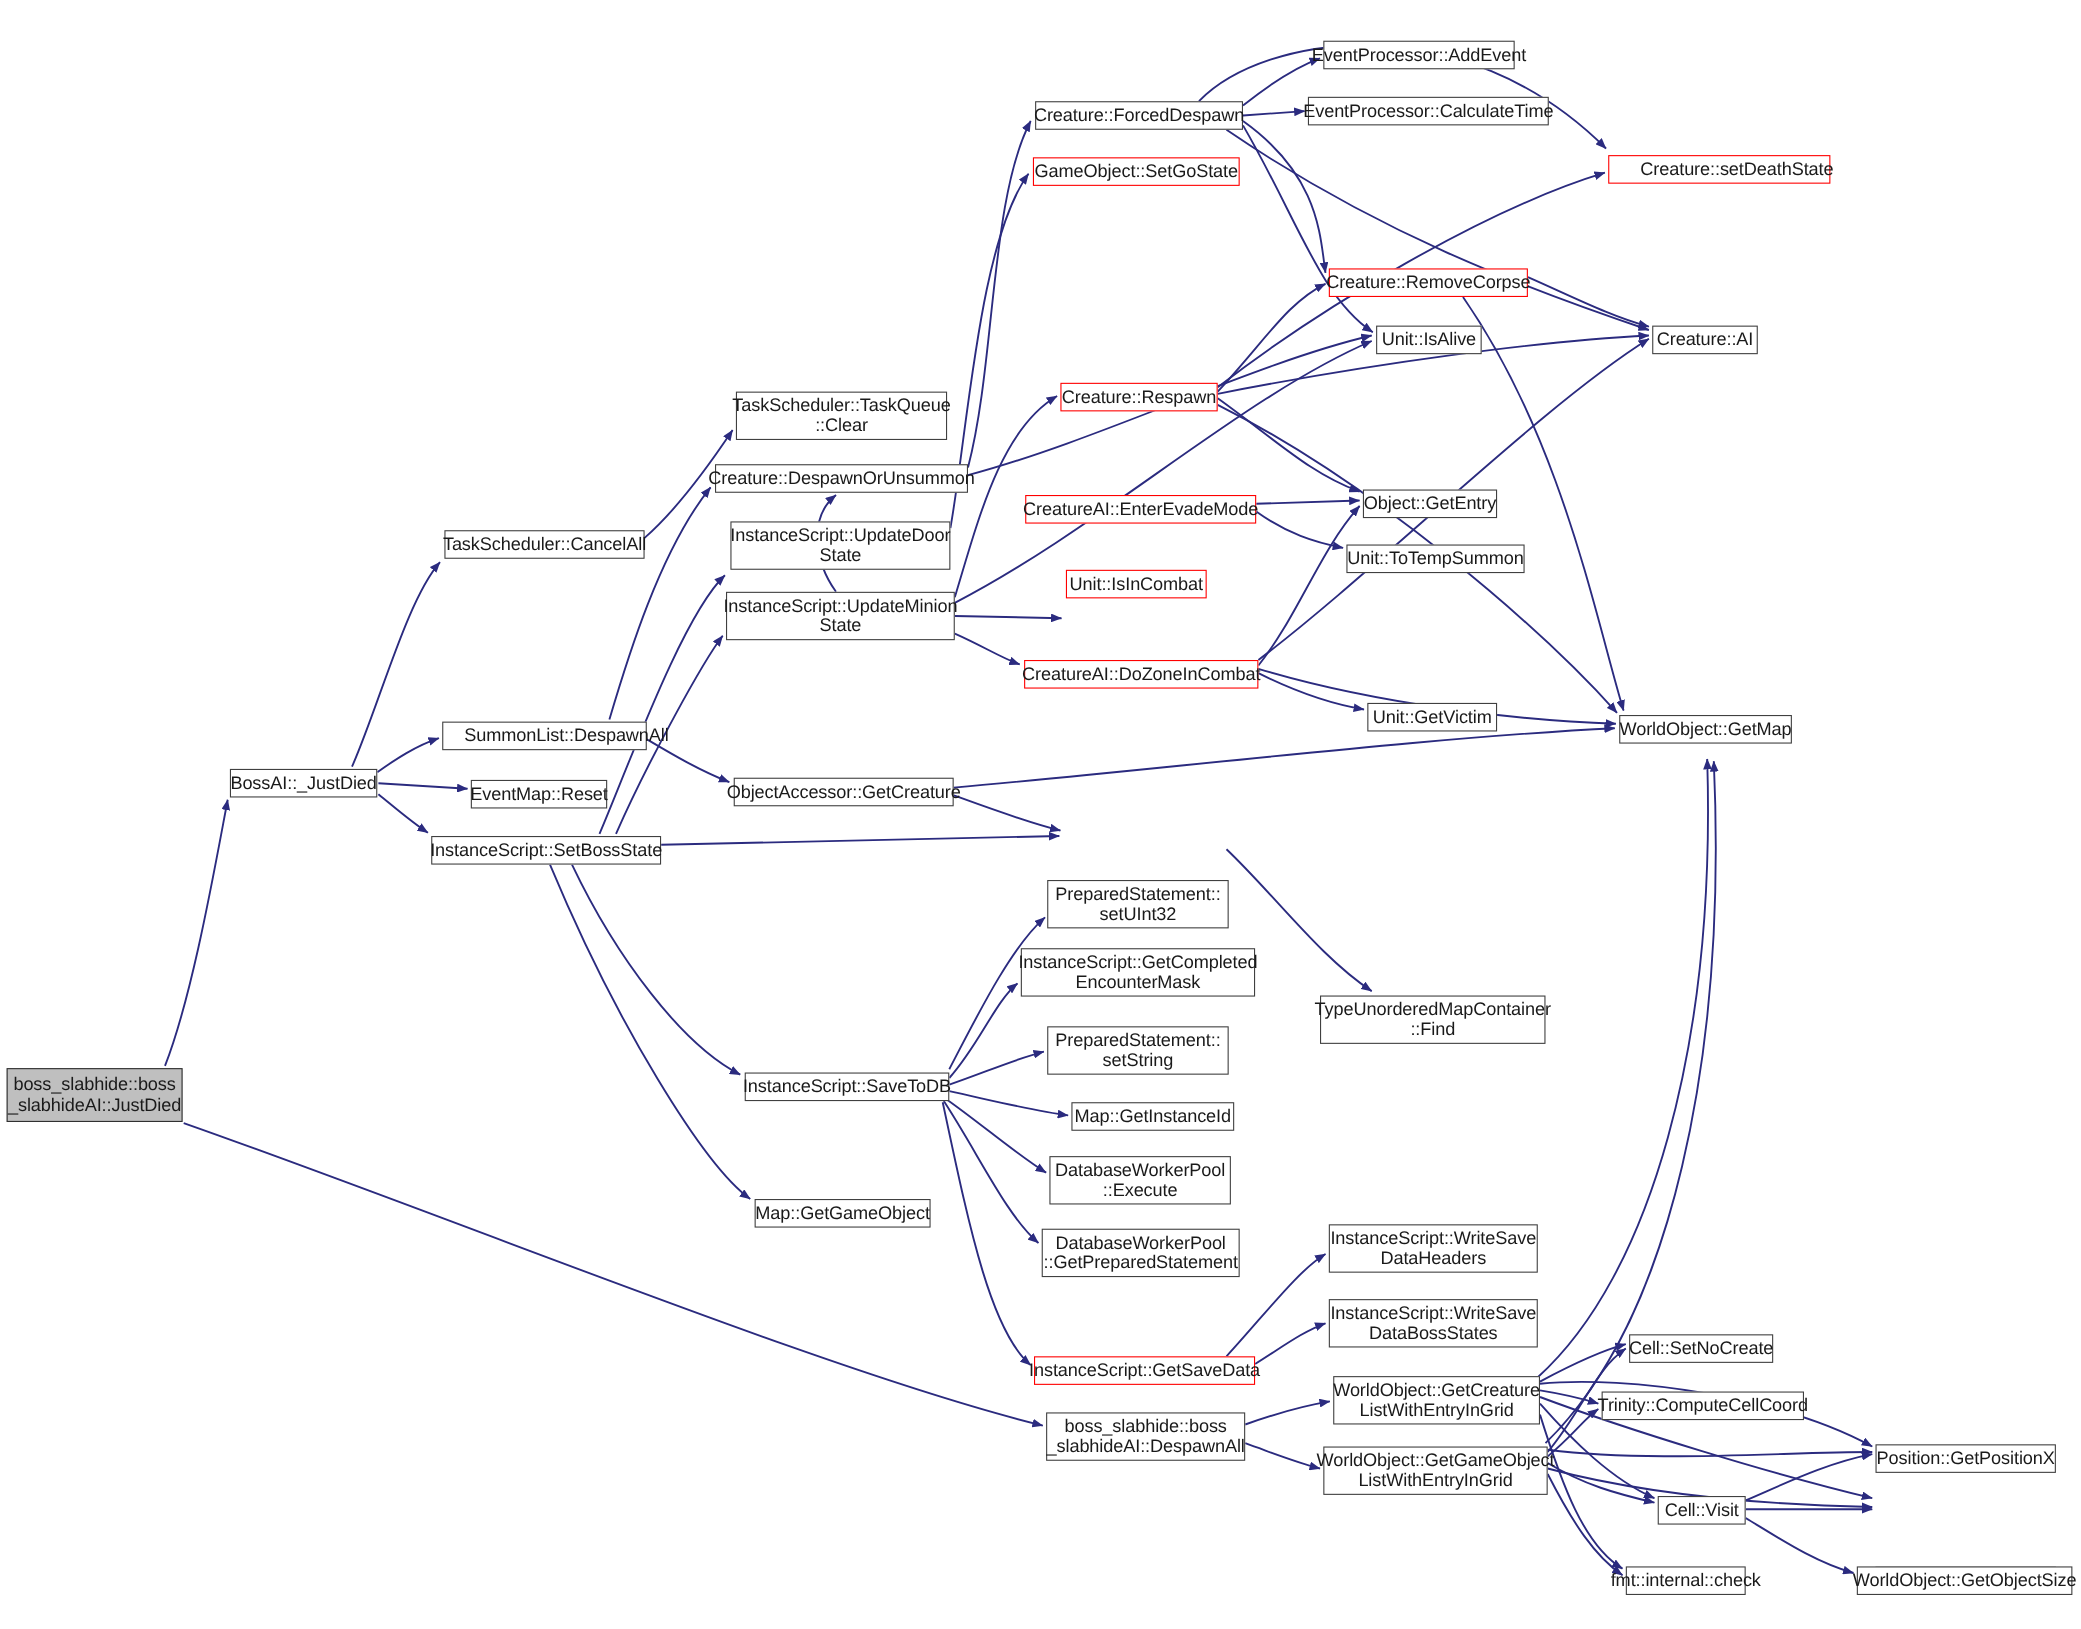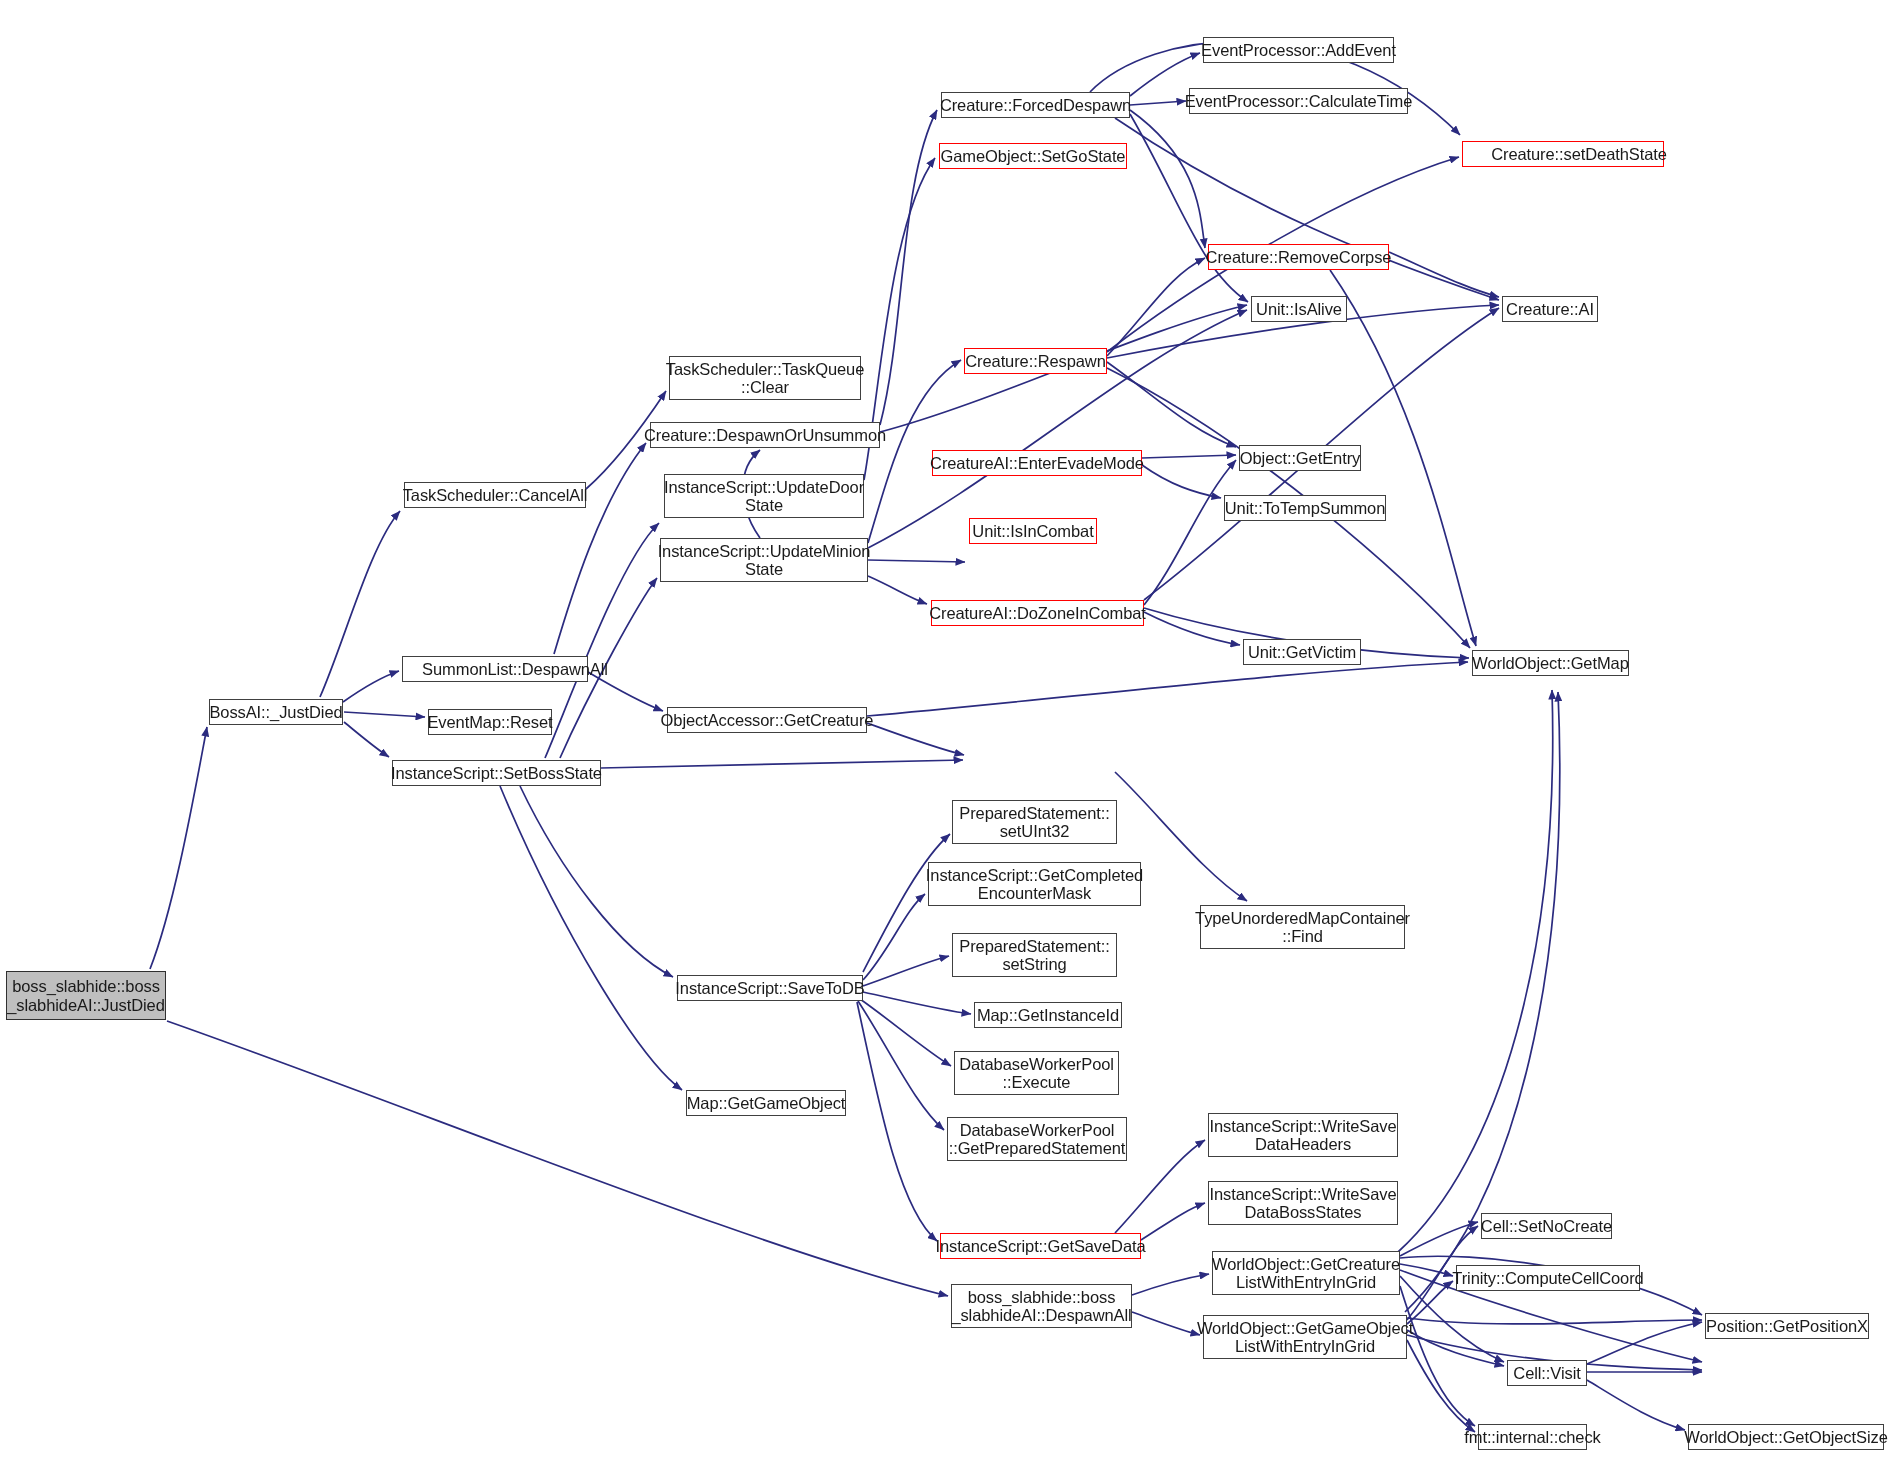--- a/index.html
+++ b/index.html
@@ -191,21 +191,21 @@
     <div class="node" style="left: 952px; top: 933px; width: 165px; height: 44px;">PreparedStatement::
 setString</div>
     <div class="node" style="left: 974px; top: 1002px; width: 148px; height: 26px;">Map::GetInstanceId</div>
     <div class="node" style="left: 954px; top: 1051px; width: 165px; height: 44px;">DatabaseWorkerPool
 ::Execute</div>
     <div class="node" style="left: 947px; top: 1117px; width: 180px; height: 44px;">DatabaseWorkerPool
 ::GetPreparedStatement</div>
     <div class="node red" style="left: 940px; top: 1233px; width: 201px; height: 26px;">InstanceScript::GetSaveData</div>
     <div class="node" style="left: 951px; top: 1284px; width: 181px; height: 44px;">boss_slabhide::boss
 _slabhideAI::DespawnAll</div>
-    <div class="node" style="left: 1203px; top: 37px; width: 191px; height: 26px;">EventProcessor::AddEvent</div>
+    <div class="node" style="left: 1203px; top: 37px; width: 174px; height: 26px;">EventProcessor::AddEvent</div>
     <div class="node" style="left: 1189px; top: 88px; width: 219px; height: 26px;">EventProcessor::CalculateTime</div>
     <div class="node red" style="left: 1208px; top: 244px; width: 181px; height: 26px;">Creature::RemoveCorpse</div>
     <div class="node" style="left: 1251px; top: 296px; width: 96px; height: 26px;">Unit::IsAlive</div>
     <div class="node" style="left: 1239px; top: 445px; width: 122px; height: 26px;">Object::GetEntry</div>
     <div class="node" style="left: 1224px; top: 495px; width: 162px; height: 26px;">Unit::ToTempSummon</div>
     <div class="node" style="left: 1243px; top: 639px; width: 118px; height: 26px;">Unit::GetVictim</div>
     <div class="node" style="left: 1200px; top: 905px; width: 205px; height: 44px;">TypeUnorderedMapContainer
 ::Find</div>
     <div class="node" style="left: 1208px; top: 1113px; width: 190px; height: 44px;">InstanceScript::WriteSave
 DataHeaders</div>

